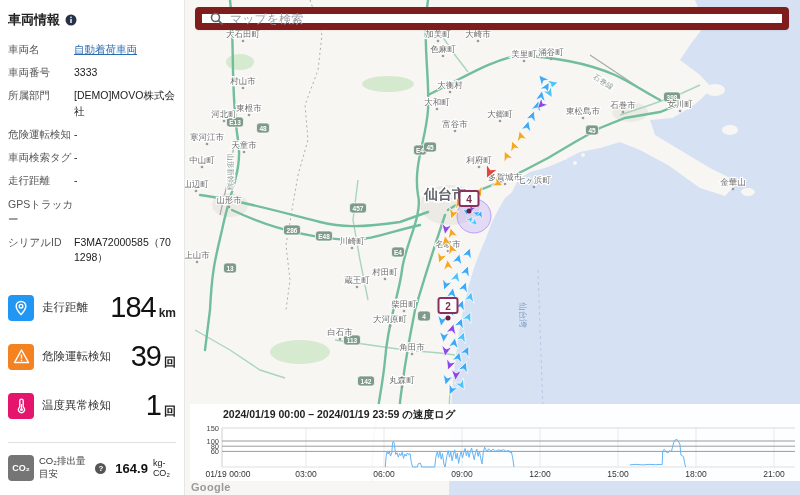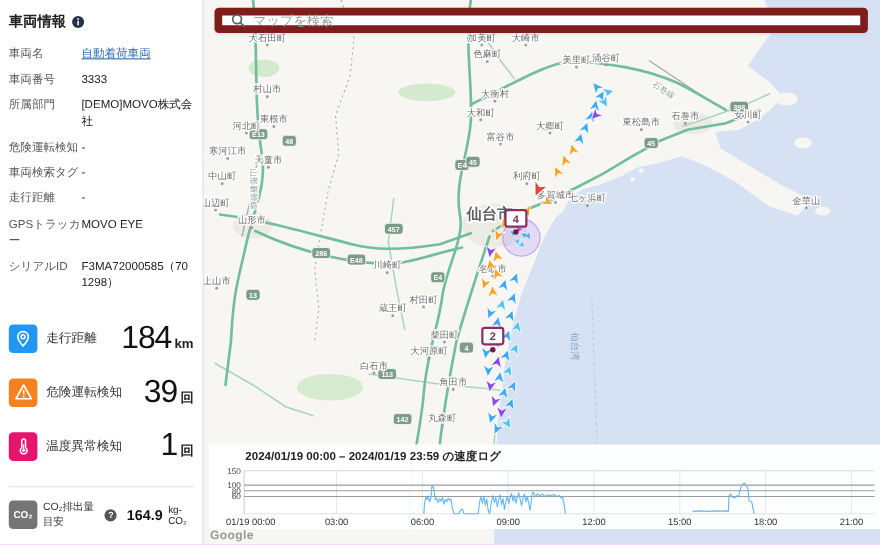--- a/index.html
+++ b/index.html
@@ -94,21 +94,20 @@
         <div class="frow">
           <div class="flabel">車両検索タグ</div>
           <div class="fvalue">-</div>
         </div>
         <div class="frow">
           <div class="flabel">走行距離</div>
           <div class="fvalue">-</div>
         </div>
         <div class="frow">
           <div class="flabel">GPSトラッカー</div>
-          <div class="fvalue">MOVO EYE</div>
         </div>
         <div class="frow">
           <div class="flabel">シリアルID</div>
           <div class="fvalue">F3MA72000585（701298）</div>
         </div>
       </div>
     <div id="stats" class="stats">
         <div class="srow">
           <span class="sicon" style="background: rgb(33, 150, 243);">
             <svg width="16" height="16" viewBox="0 0 16 16">

